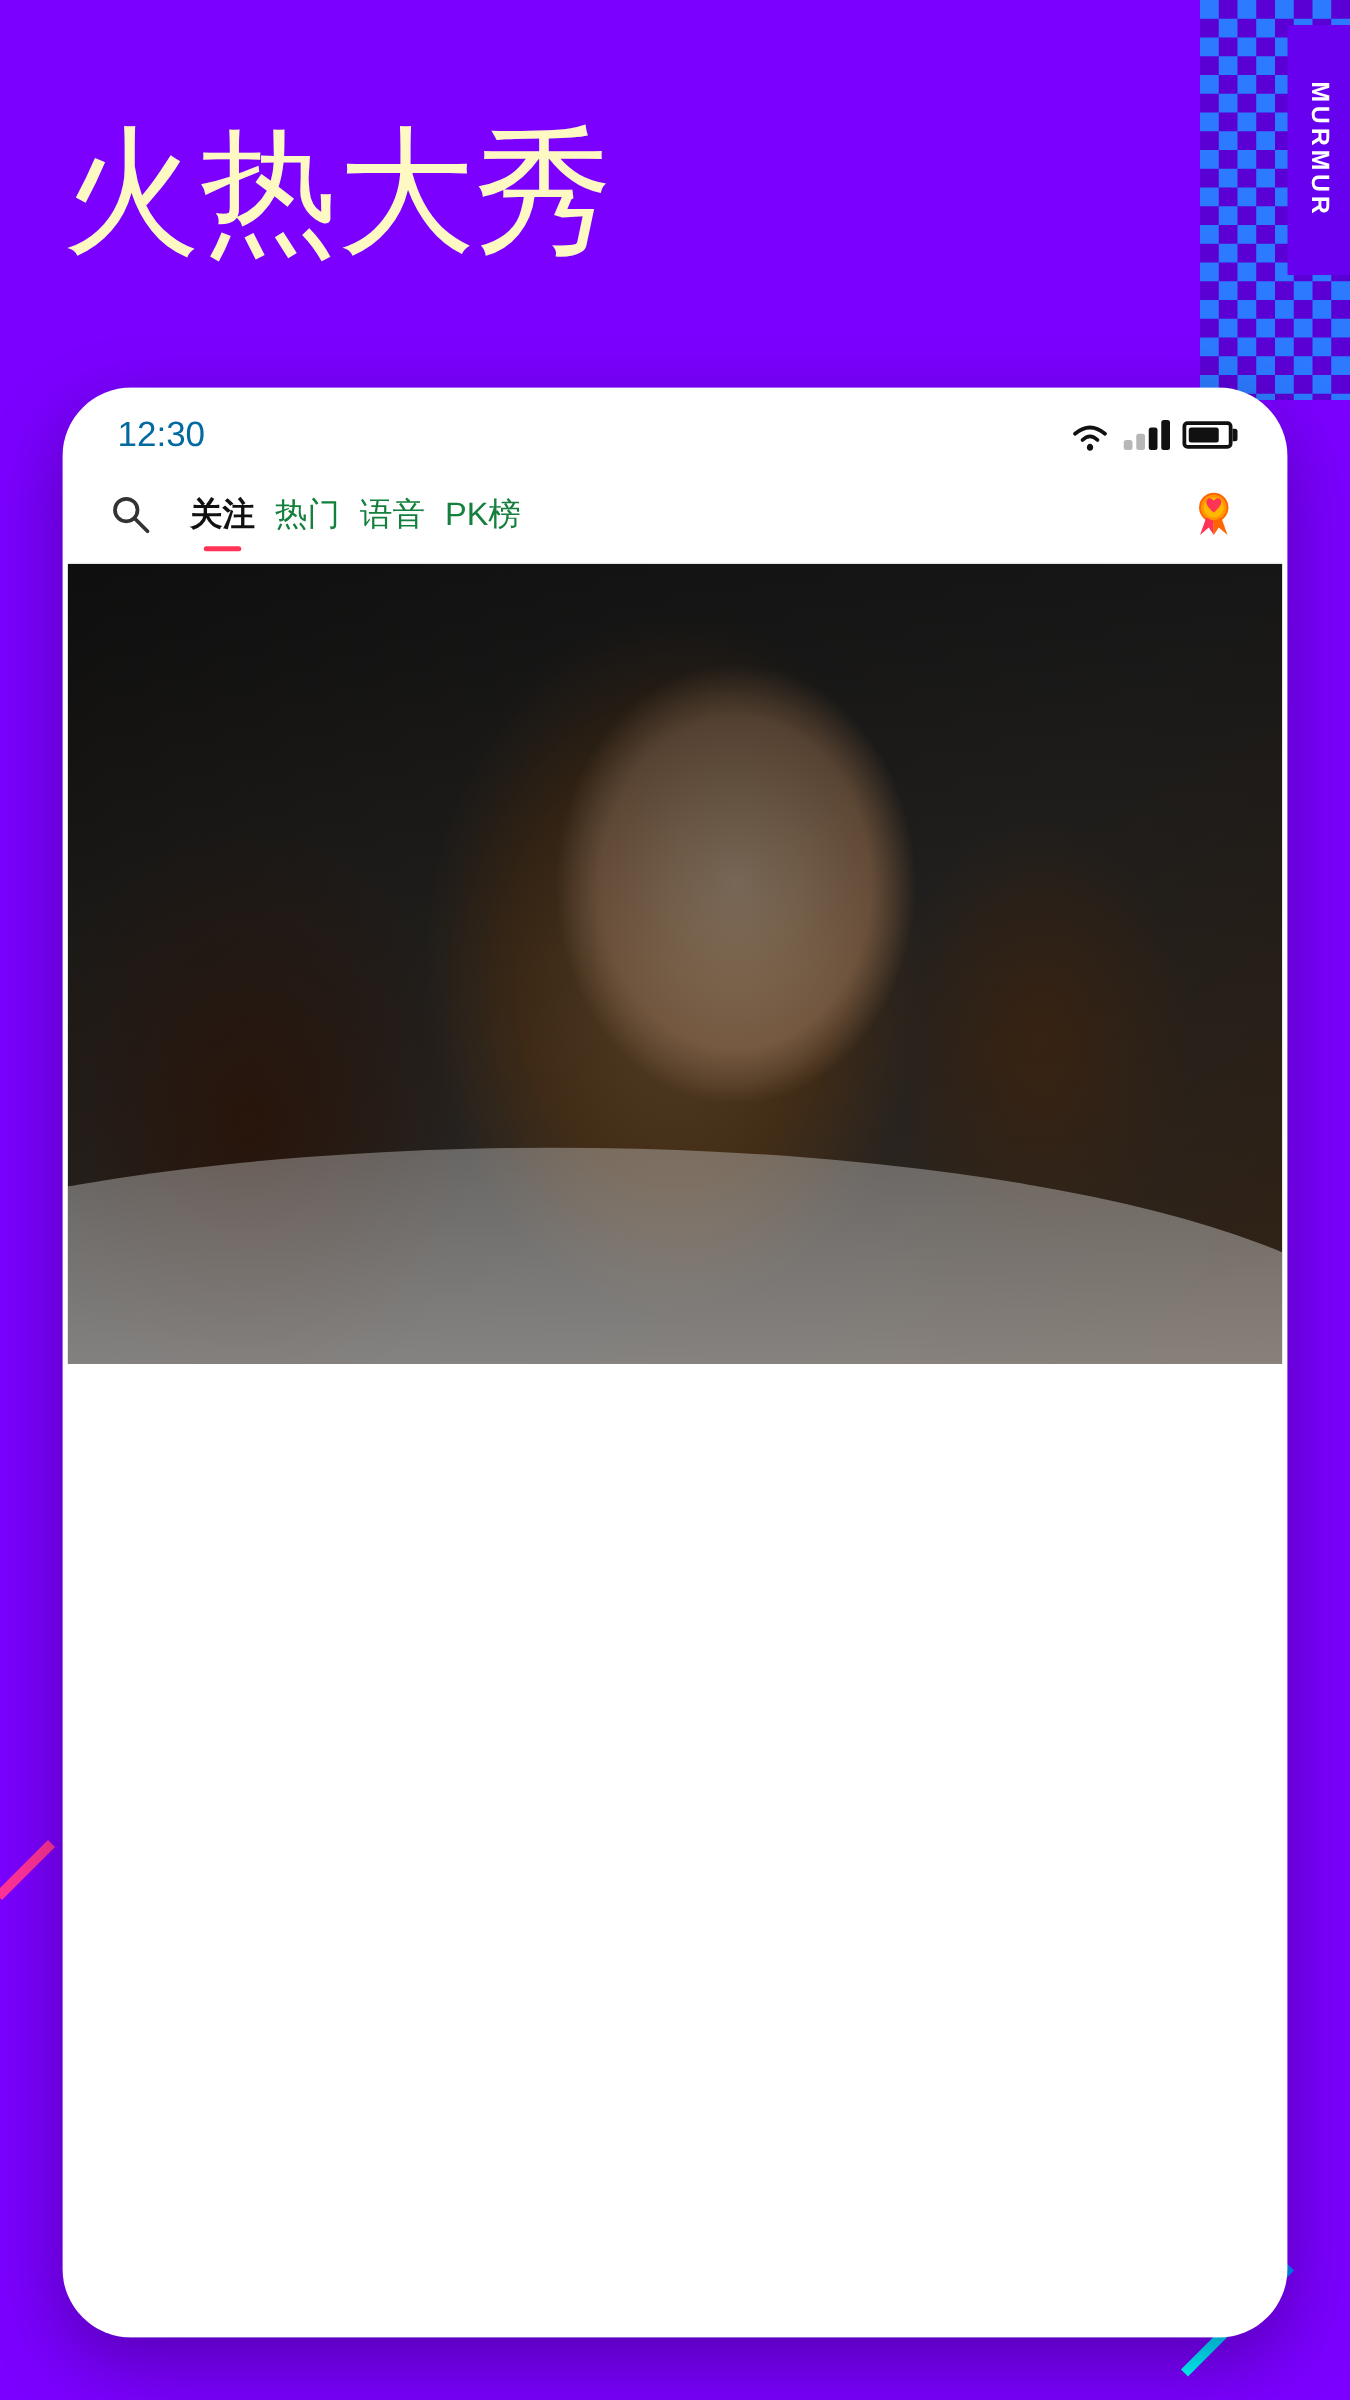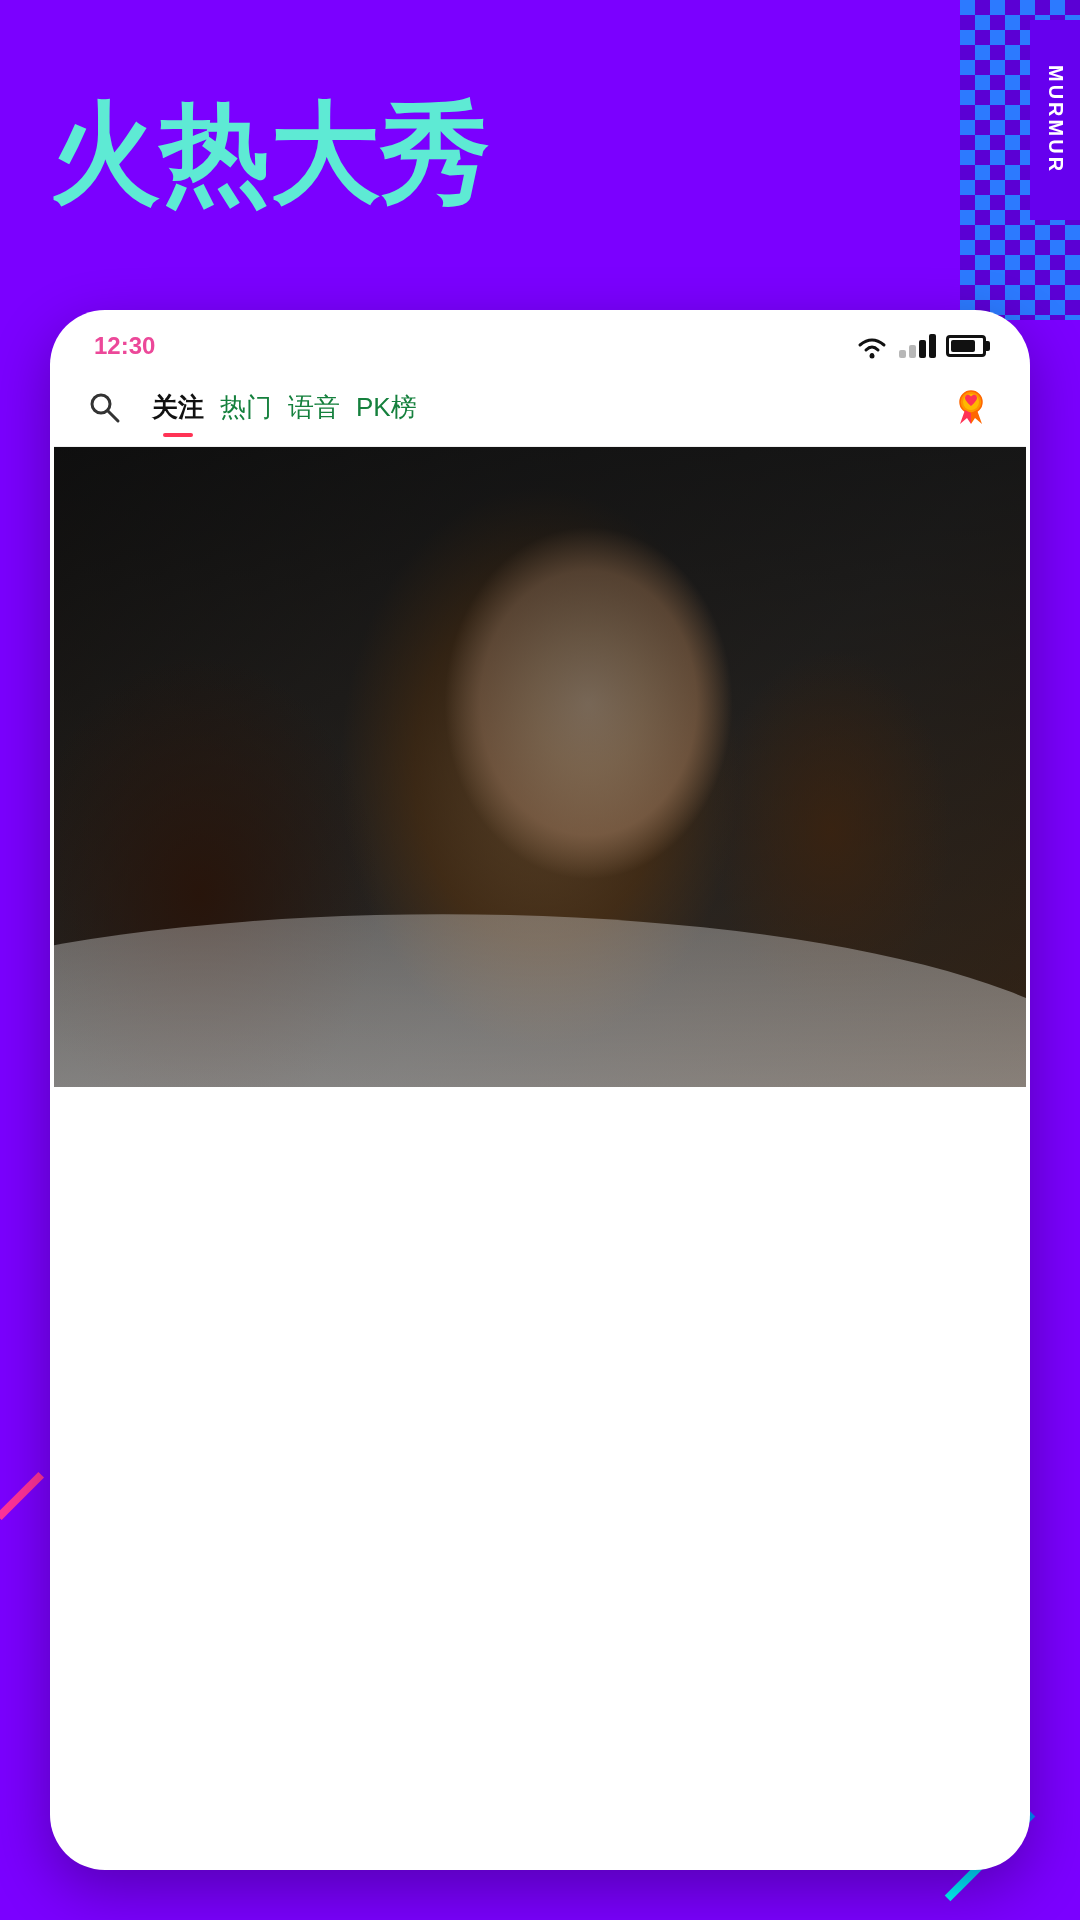--- a/index.html
+++ b/index.html
@@ -13,22 +13,22 @@
       overflow: hidden;
       position: relative;
     }
 
     
     .bg-title {
       position: absolute;
       top: 80px;
       left: 50px;
       font-size: 110px;
-      font-weight: 700;
-      color: #5eead4;
+      font-weight: 400;
+      color: #fef9c3;
       z-index: 2;
       text-align: right;
     }
 
     .bg-checker {
       position: absolute;
       top: 0;
       right: 0;
       width: 120px;
       height: 320px;
@@ -102,23 +102,23 @@
     
     .status-bar {
       display: flex;
       justify-content: space-between;
       align-items: center;
       padding: 18px 40px 8px;
       background: white;
     }
 
     .status-time {
-      font-size: 24px;
-      font-weight: 700;
-      color: #ec4899;
+      font-size: 28px;
+      font-weight: 400;
+      color: #0369a1;
     }
 
     .status-icons {
       display: flex;
       align-items: center;
       gap: 10px;
     }
 
     .signal-icon {
       display: flex;

